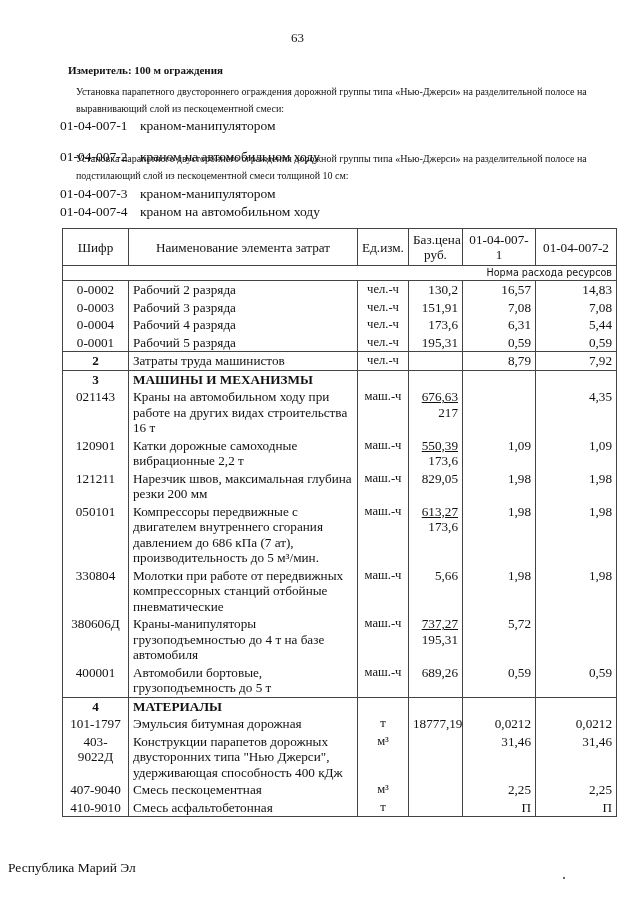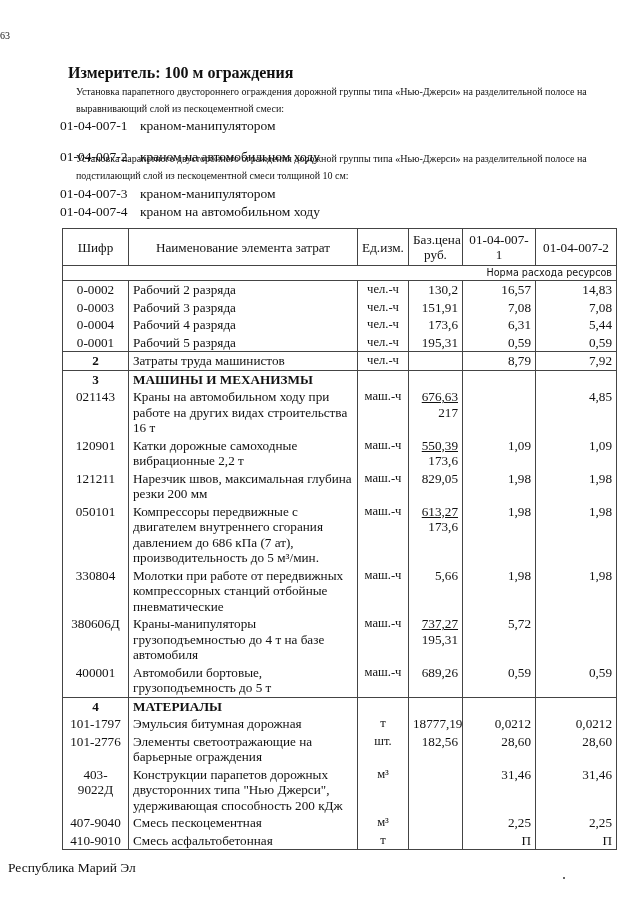--- a/index.html
+++ b/index.html
@@ -2,22 +2,22 @@
 <html><head>
 <meta charset="utf-8">
 <style>
   html, body { margin: 0; padding: 0; background: #ffffff; }
   body {
     width: 640px; height: 905px; position: relative; overflow: hidden;
     font-family: "Liberation Serif", "DejaVu Serif", serif;
     color: #111;
     font-size: 13.4px;
   }
-  .page-num { position: absolute; top: 30px; left: 0; width: 595px; text-align: left; font-size: 10px; }
-  .measure { position: absolute; top: 64px; left: 68px; font-weight: bold; font-size: 16px; }
+  .page-num { position: absolute; top: 30px; left: 0; width: 595px; text-align: center; font-size: 13px; }
+  .measure { position: absolute; top: 64px; left: 68px; font-weight: bold; font-size: 11px; }
   .para { position: absolute; left: 76px; width: 540px; line-height: 17px; font-size: 10px; }
   .p1 { top: 83px; }
   .p2 { top: 150px; }
   .code-line { position: absolute; left: 60px; font-size: 13.5px; }
   .code-line .c { display: inline-block; width: 80px; }
   .cl1 { top: 118px; } .cl2 { top: 149px; } .cl3 { top: 186px; } .cl4 { top: 204px; }
 
   table.res {
     position: absolute; top: 228px; left: 62px; width: 554px;
     border-collapse: collapse; table-layout: fixed;
@@ -136,21 +136,21 @@
       </tr>
       <tr class="row">
         <td class="code">021143</td>
         <td class="">Краны на автомобильном ходу при работе на других видах строительства 16 т</td>
         <td class="unit">маш.-ч</td>
         <td class="num">
           <div class="ul">676,63</div>
           <div>217</div>
         </td>
         <td class="num"></td>
-        <td class="num">4,85</td>
+        <td class="num">4,35</td>
       </tr>
       <tr class="row">
         <td class="code">120901</td>
         <td class="">Катки дорожные самоходные вибрационные 2,2 т</td>
         <td class="unit">маш.-ч</td>
         <td class="num">
           <div class="ul">550,39</div>
           <div>173,6</div>
         </td>
         <td class="num">1,09</td>
@@ -222,32 +222,22 @@
         <td class="code">101-1797</td>
         <td class="">Эмульсия битумная дорожная</td>
         <td class="unit">т</td>
         <td class="num">
           <div>18777,19</div>
         </td>
         <td class="num">0,0212</td>
         <td class="num">0,0212</td>
       </tr>
       <tr class="row">
-        <td class="code">101-2776</td>
-        <td class="">Элементы светоотражающие на барьерные ограждения</td>
-        <td class="unit">шт.</td>
-        <td class="num">
-          <div>182,56</div>
-        </td>
-        <td class="num">28,60</td>
-        <td class="num">28,60</td>
-      </tr>
-      <tr class="row">
         <td class="code">403-9022Д</td>
-        <td class="">Конструкции парапетов дорожных двусторонних типа "Нью Джерси", удерживающая способность 200 кДж</td>
+        <td class="">Конструкции парапетов дорожных двусторонних типа "Нью Джерси", удерживающая способность 400 кДж</td>
         <td class="unit">м³</td>
         <td class="num">
           <div></div>
         </td>
         <td class="num">31,46</td>
         <td class="num">31,46</td>
       </tr>
       <tr class="row">
         <td class="code">407-9040</td>
         <td class="">Смесь пескоцементная</td>

